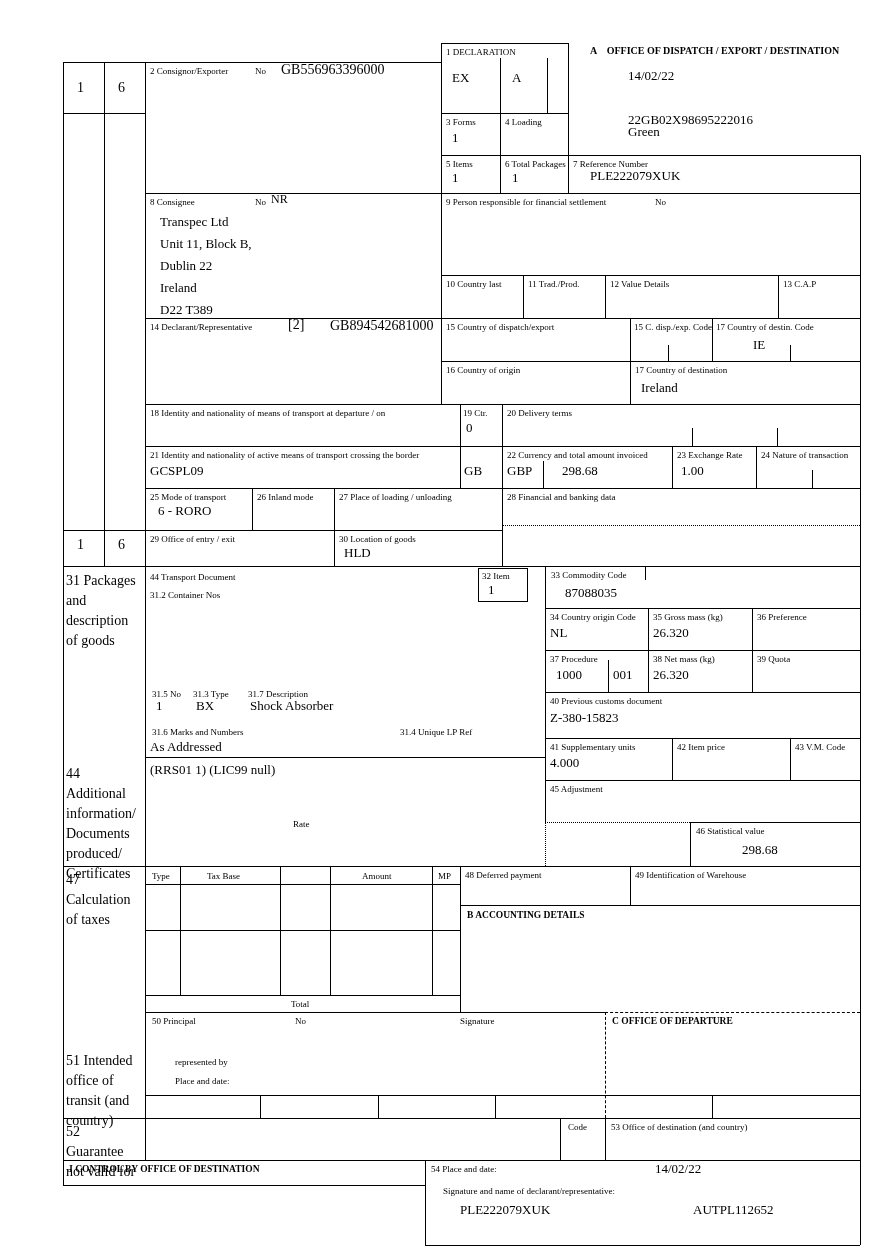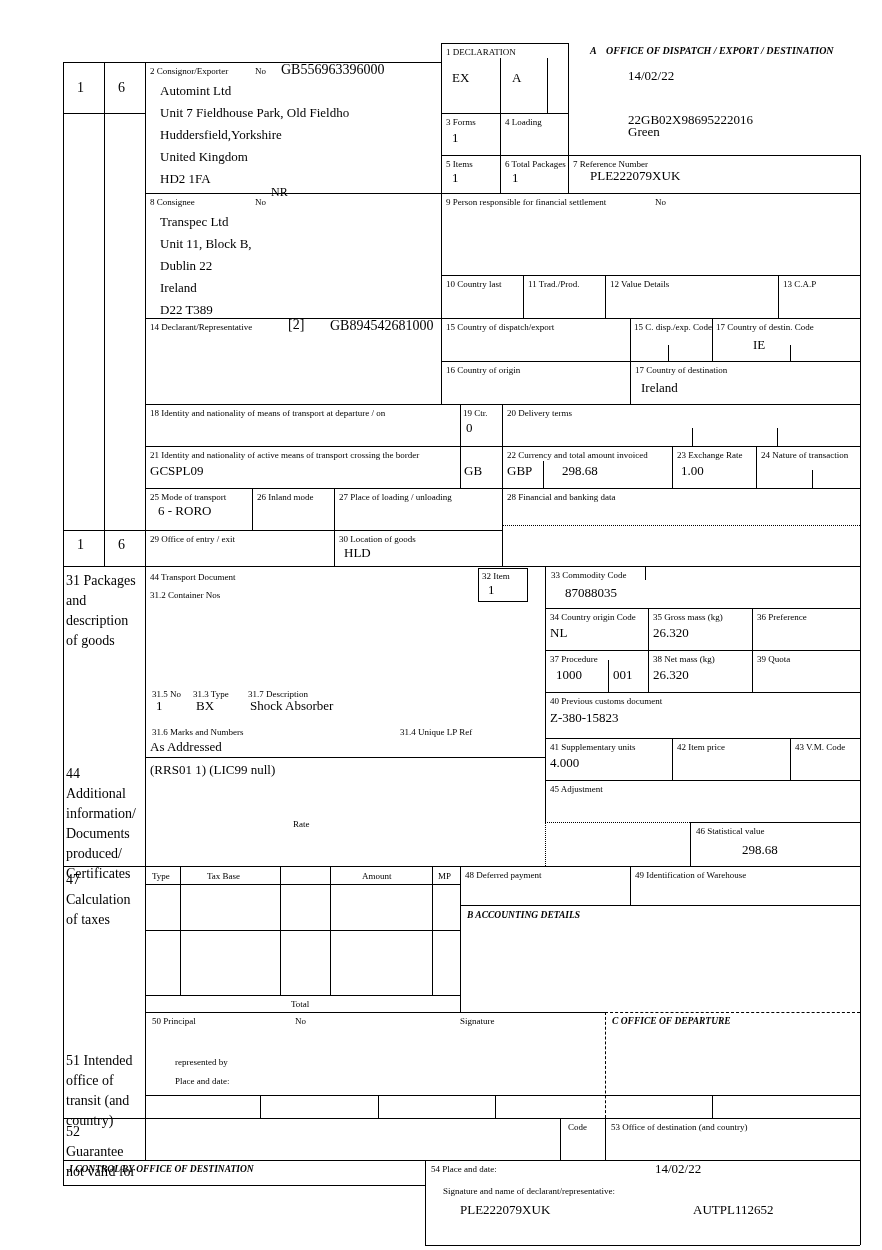--- a/index.html
+++ b/index.html
@@ -7,21 +7,21 @@
         font-family:"Liberation Serif",serif;color:#000;overflow:hidden;}
   .vl{position:absolute;width:0;border-left:1px solid #000;}
   .hl{position:absolute;height:0;border-top:1px solid #000;}
   .vd{border-left-style:dotted;}
   .hd{border-top-style:dotted;}
   .vdash{border-left-style:dashed;}
   .hdash{border-top-style:dashed;}
   .rect{position:absolute;border:1px solid #000;box-sizing:border-box;}
   span{position:absolute;}
   .lbl{font-size:9px;line-height:10px;white-space:pre;}
-  .lblb{font-size:9.5px;line-height:11px;font-weight:bold;white-space:pre;font-style:italic;}
+  .lblb{font-size:9.5px;line-height:11px;font-weight:bold;white-space:pre;}
   .lblw{font-size:14px;line-height:20px;white-space:pre-line;}
   .val{font-size:13px;line-height:15px;white-space:pre;}
   .val11{font-size:14px;line-height:12px;white-space:pre;}
   .val12{font-size:12px;line-height:13px;white-space:pre;}
   .val14{font-size:14px;line-height:15px;white-space:pre;}
   .addr{font-size:13px;line-height:22px;white-space:pre-line;}
   .addr2{font-size:12.5px;line-height:18px;white-space:pre-line;}
 </style>
 </head>
 <body>
@@ -124,39 +124,34 @@
   <span class="val" style="left:452px;top:70px">EX</span>
   <span class="val" style="left:512px;top:70px">A</span>
   <span class="lblb" style="left:590px;top:45px;font-size:10px">A    OFFICE OF DISPATCH / EXPORT / DESTINATION</span>
   <span class="val" style="left:628px;top:68px">14/02/22</span>
   <span class="val" style="left:628px;top:112px">22GB02X98695222016</span>
   <span class="val" style="left:628px;top:124px">Green</span>
 
   <span class="lbl" style="left:150px;top:66px">2 Consignor/Exporter</span>
   <span class="lbl" style="left:255px;top:66px">No</span>
   <span class="val11" style="left:281px;top:64px">GB556963396000</span>
-  <span class="addr" style="left:160px;top:80px">Automint Ltd
-Unit 7 Fieldhouse Park, Old Fieldho
-Huddersfield,Yorkshire
-United Kingdom
-HD2 1FA</span>
 
   <span class="lbl" style="left:446px;top:117px">3 Forms</span>
   <span class="val" style="left:452px;top:130px">1</span>
   <span class="lbl" style="left:505px;top:117px">4 Loading</span>
   <span class="lbl" style="left:446px;top:159px">5 Items</span>
   <span class="val" style="left:452px;top:170px">1</span>
   <span class="lbl" style="left:505px;top:159px">6 Total Packages</span>
   <span class="val" style="left:512px;top:170px">1</span>
   <span class="lbl" style="left:573px;top:159px">7 Reference Number</span>
   <span class="val" style="left:590px;top:168px">PLE222079XUK</span>
 
   <span class="lbl" style="left:150px;top:197px">8 Consignee</span>
   <span class="lbl" style="left:255px;top:197px">No</span>
-  <span class="val12" style="left:271px;top:186px">NR</span>
+  <span class="val12" style="left:271px;top:193px">NR</span>
   <span class="addr" style="left:160px;top:211px">Transpec Ltd
 Unit 11, Block B,
 Dublin 22
 Ireland
 D22 T389</span>
 
   <span class="lbl" style="left:446px;top:197px">9 Person responsible for financial settlement</span>
   <span class="lbl" style="left:655px;top:197px">No</span>
 
   <span class="lbl" style="left:446px;top:279px">10 Country last</span>

